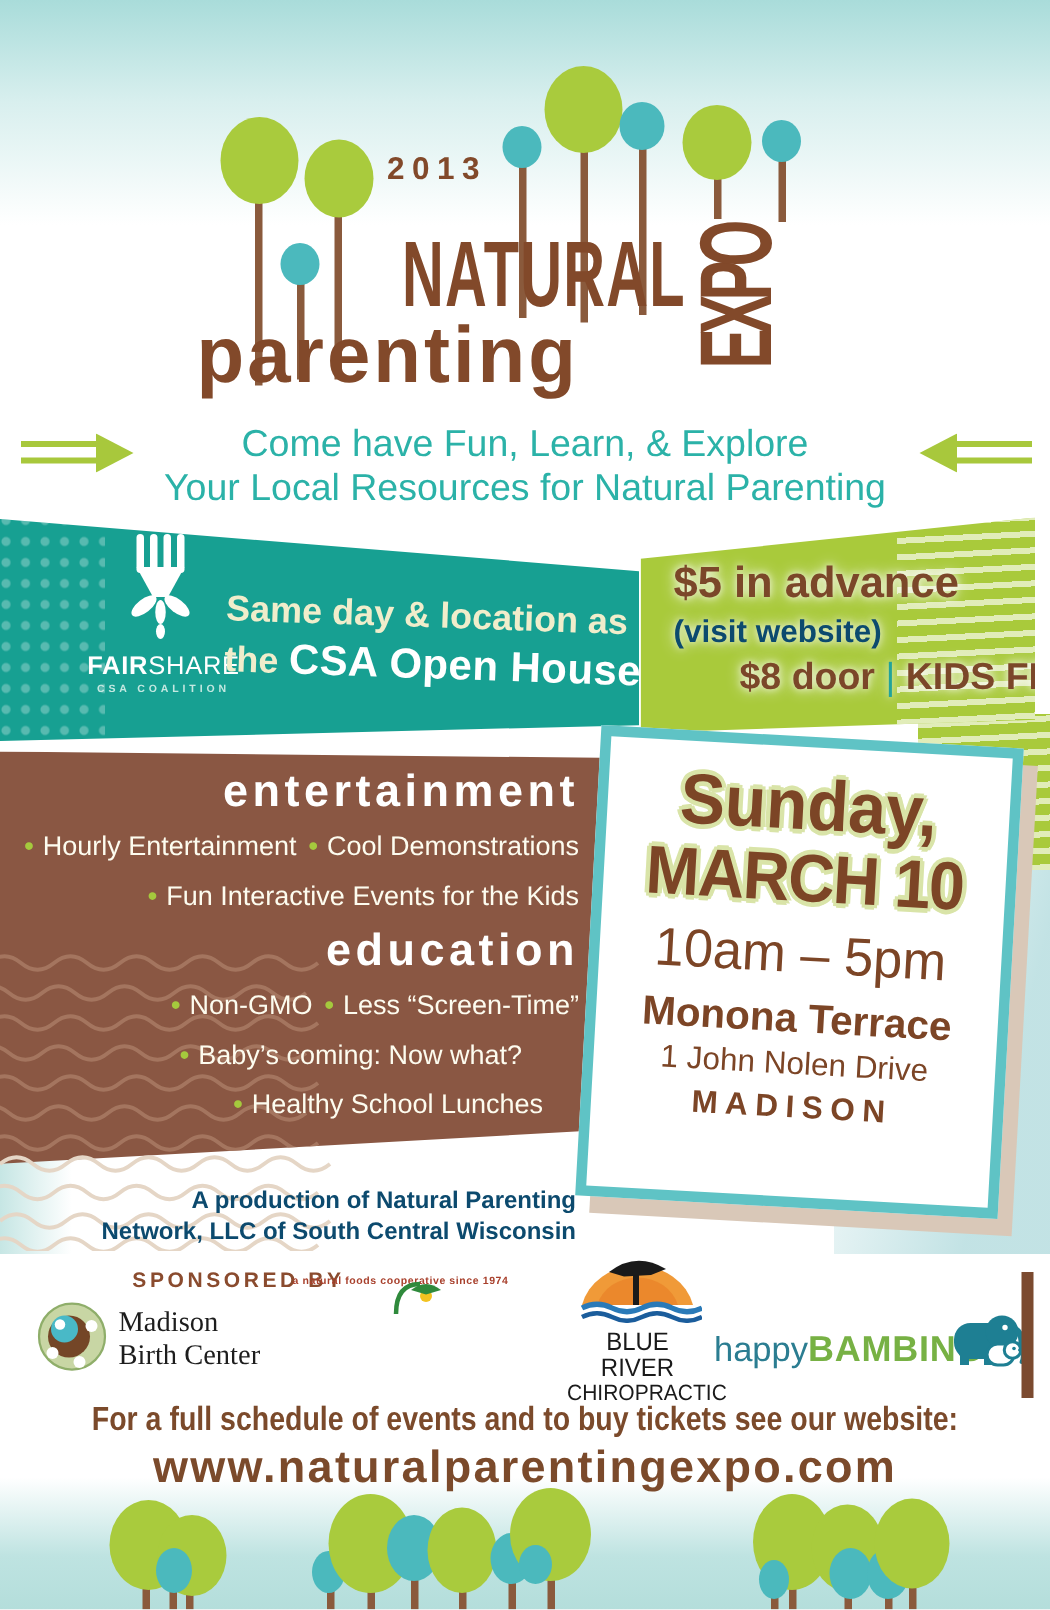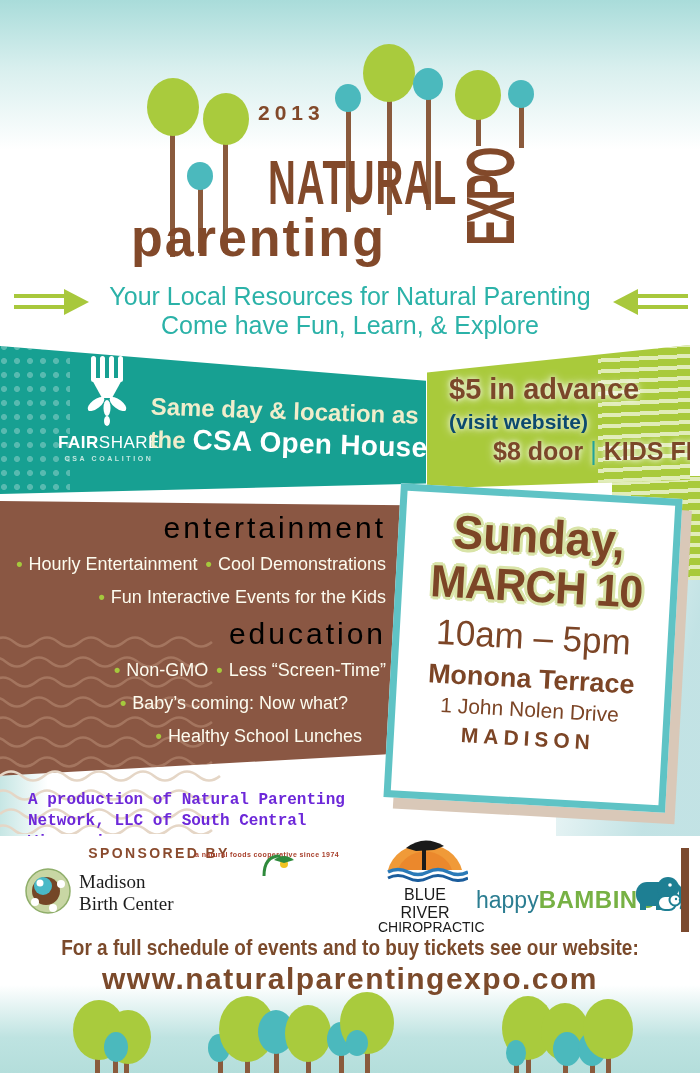--- a/index.html
+++ b/index.html
@@ -69,42 +69,42 @@
   .price1{color:#7b4729;font-size:29px;font-weight:bold;white-space:nowrap;}
   .price2{color:#0c4a6e;font-size:21px;font-weight:bold;margin-top:7px;}
   .price3{color:#7b4729;font-size:25px;font-weight:bold;margin-top:7px;white-space:nowrap;padding-left:44px;}
   .price3 .sep{color:#22a39a;font-weight:normal;margin:0 7px;}
 
   
   .brown-box{left:0;top:498px;width:432px;height:302px;background:#8a5743;
     clip-path:polygon(0 1%,100% 2.5%,100% 84%,0 92%);}
   .waves-in{position:absolute;left:-8px;bottom:16px;}
   .program{position:absolute;right:46px;top:10px;width:380px;text-align:right;}
-  .sec-title{color:#000000;font-size:30px;font-weight:normal;letter-spacing:3px;line-height:40px;}
+  .sec-title{color:#ffffff;font-size:30px;font-weight:bold;letter-spacing:3px;line-height:40px;}
   .pitem{color:#fdfcef;font-size:18px;line-height:33px;white-space:nowrap;}
   .pitem .bullet{color:#a5c93d;font-weight:bold;margin:0 6px 0 8px;}
   .ind1{padding-right:38px;} .ind2{padding-right:24px;}
   .waves-out{left:0;top:768px;}
 
   
   .event-card{left:392px;top:491px;width:282px;height:314px;background:#ffffff;
     border:7px solid #5fc3c5;transform:rotate(3.2deg);z-index:6;
     box-shadow:10px 11px 0 #d9c8b8;display:flex;flex-direction:column;align-items:center;padding-top:14px;}
   .ec-outline{color:#7c4526;font-weight:bold;
     text-shadow:-2px -2px 0 #d9e4a8,2px -2px 0 #d9e4a8,-2px 2px 0 #d9e4a8,2px 2px 0 #d9e4a8,0 -3px 0 #d9e4a8,0 3px 0 #d9e4a8,-3px 0 0 #d9e4a8,3px 0 0 #d9e4a8;}
   .ec-day{font-size:45px;line-height:50px;transform:scaleY(1.05);}
   .ec-date{font-size:43px;line-height:48px;letter-spacing:-1px;transform:scaleY(1.05);}
   .ec-time{color:#7c4526;font-size:35px;line-height:46px;margin-top:4px;transform:scaleY(1.02);}
   .ec-venue{color:#7c4526;font-size:27px;font-weight:bold;line-height:34px;margin-top:2px;}
   .ec-addr{color:#7c4526;font-size:21px;line-height:28px;}
   .ec-city{color:#7c4526;font-size:21px;font-weight:bold;letter-spacing:5px;line-height:30px;}
 
   
-  .production{left:28px;top:790px;width:356px;text-align:left;color:#6d28d9;
-    font-size:16px;font-weight:bold;line-height:21px;font-family:Liberation Mono, monospace;}
+  .production{left:28px;top:790px;width:356px;text-align:right;color:#0c4a6e;
+    font-size:16px;font-weight:bold;line-height:21px;}
 
   
   .sponsors{left:0;top:836px;width:700px;height:100px;background:#ffffff;}
   .sp-heading{position:absolute;left:70px;top:9px;width:178px;text-align:center;
     color:#8a4b2e;font-size:14px;font-weight:bold;letter-spacing:2.4px;}
   .mbc-logo{position:absolute;left:25px;top:31px;}
   .mbc-text{position:absolute;left:79px;top:35px;font-family:"Liberation Serif",serif;
     color:#1d1d1d;font-size:19px;line-height:22px;}
   .willy{position:absolute;left:194px;top:14px;width:146px;text-align:center;}
   .willy-lamp{position:absolute;left:66px;top:0;}
@@ -169,22 +169,22 @@
     <rect x="0" y="5" width="52" height="4" fill="#a8c83c"></rect>
     <rect x="0" y="16" width="52" height="4" fill="#a8c83c"></rect>
     <polygon points="50,0 75,13 50,26" fill="#a8c83c"></polygon>
   </svg>
   <svg class="arrow right" width="76" height="26" viewBox="0 0 76 26">
     <rect x="0" y="5" width="52" height="4" fill="#a8c83c"></rect>
     <rect x="0" y="16" width="52" height="4" fill="#a8c83c"></rect>
     <polygon points="50,0 75,13 50,26" fill="#a8c83c"></polygon>
   </svg>
   <div class="abs tagline">
+    <div>Come have Fun, Learn, &amp; Explore</div>
     <div>Your Local Resources for Natural Parenting</div>
-    <div>Come have Fun, Learn, &amp; Explore</div>
   </div>
 
   <div class="abs stripe-ext stripes-bg"></div>
 
   <div class="abs teal-banner">
     <div class="dots"></div>
     <div class="fairshare">
       <svg width="52" height="70" viewBox="0 0 52 70">
         <g fill="#ffffff">
           <rect x="8" y="0" width="5" height="26" rx="2.5"></rect>

